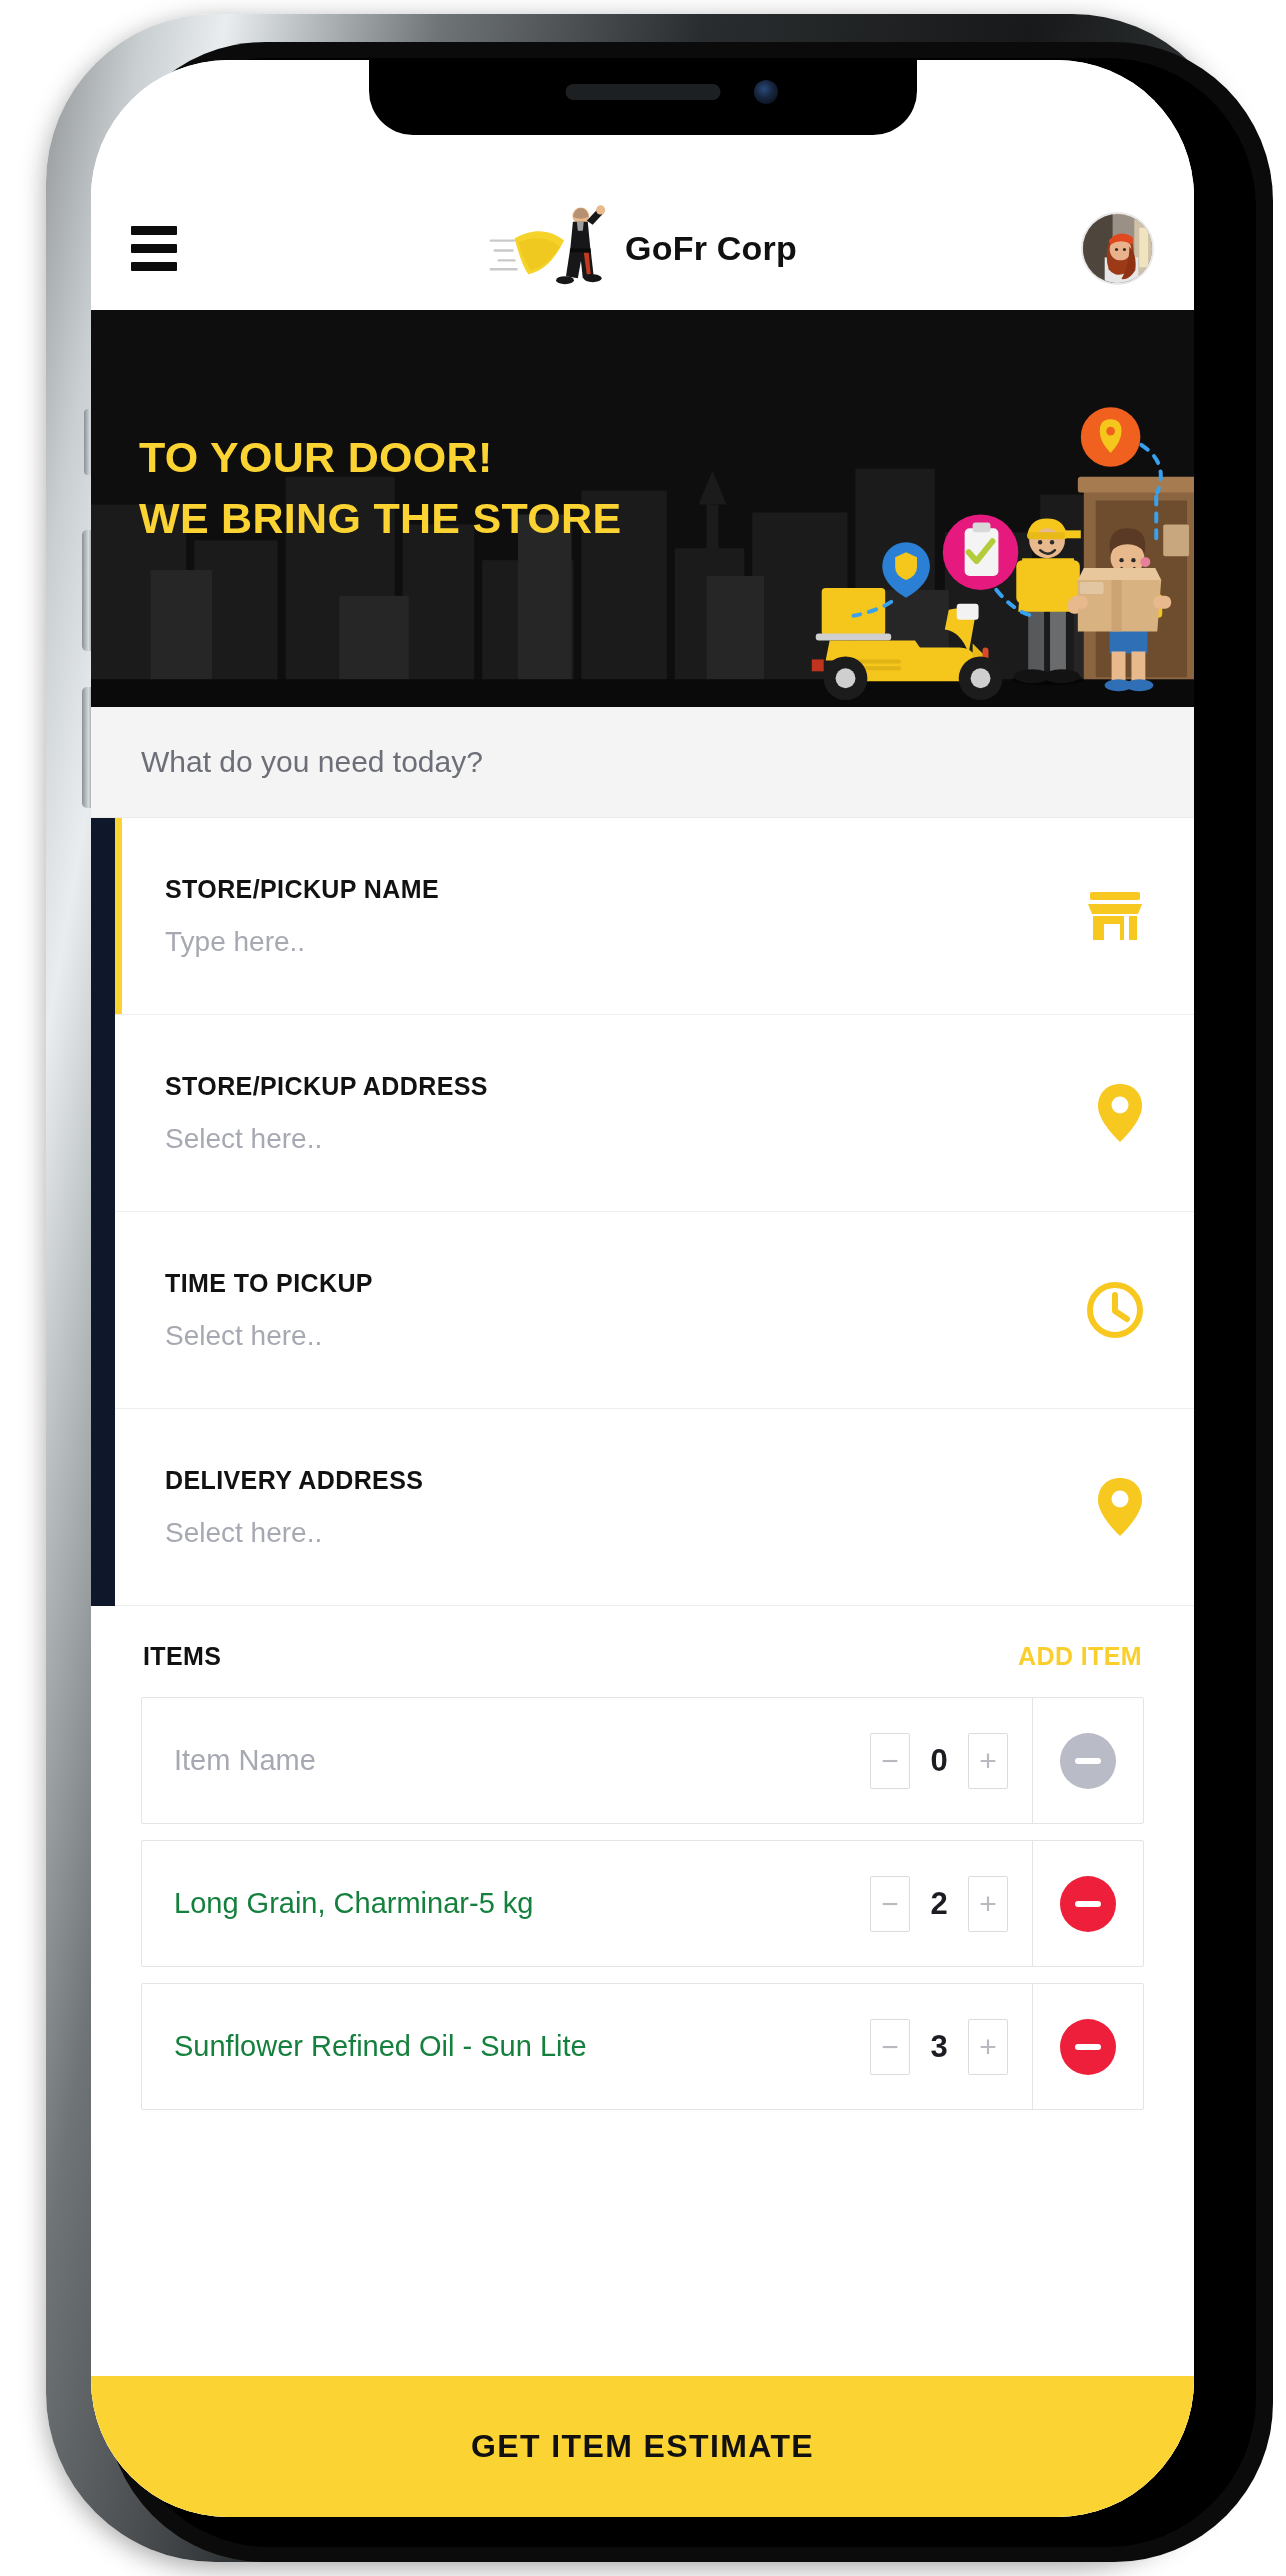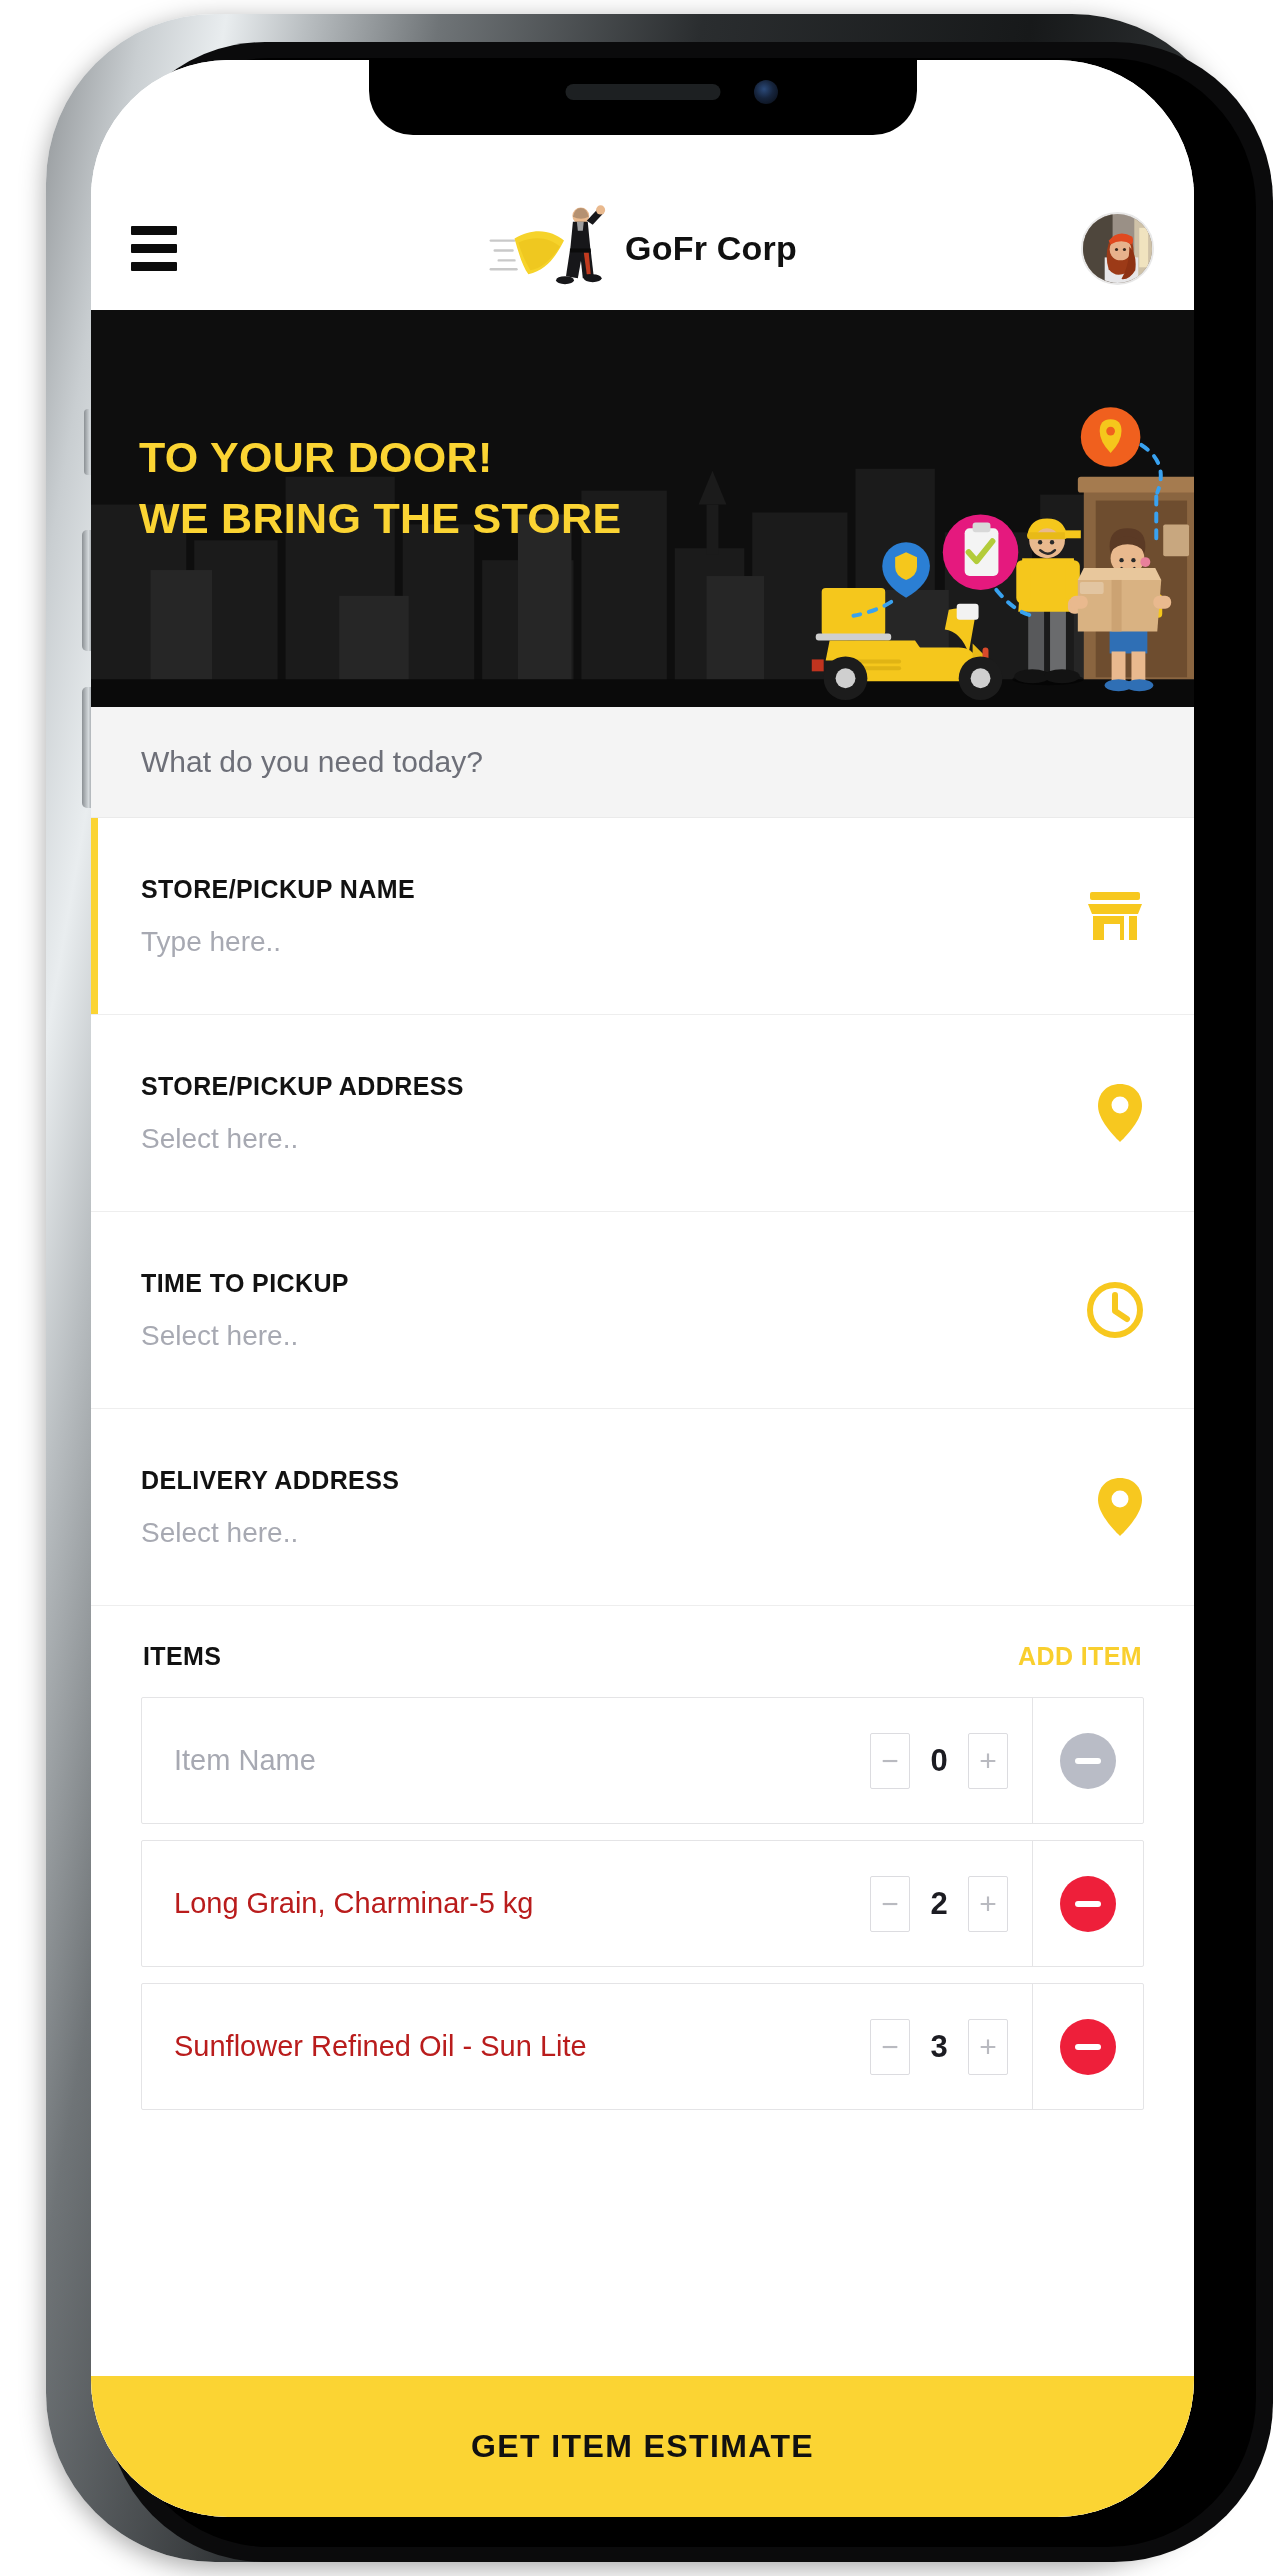--- a/index.html
+++ b/index.html
@@ -125,21 +125,21 @@
   .prompt {
     flex: 0 0 auto;
     height: 111px; background: #f4f4f4;
     display: flex; align-items: center;
     padding: 0 50px;
     border-bottom: 1px solid #eaeaea;
   }
   .prompt-text { font-size: 30px; color: #6d6f78; }
 
   
-  .fields { flex: 0 0 auto; background:#0f172a; }
+  .fields { flex: 0 0 auto; background:#0f172a;padding-left:24px; }
   .field {
     position: relative;
     height: 197px;
     display: flex; align-items: center;
     padding: 0 50px 0 50px;
     border-bottom: 1px solid #eeeeee;
     background: #fff;
   }
   .field.active::before {
     content:''; position:absolute; left:0; top:0; bottom:0;
@@ -170,21 +170,21 @@
     border: 1px solid #e4e4e6;
     border-radius: 2px;
     height: 127px;
     margin-bottom: 16px;
     background:#fff;
   }
   .item-main {
     flex:1; display:flex; align-items:center; justify-content:space-between;
     padding: 0 24px 0 32px;
   }
-  .item-name { font-size: 29px; color:#b91c1c; }
+  .item-name { font-size: 29px; color:#15803d; }
   .item-name.placeholder { color:#a7a9b2; }
   .stepper { display:flex; align-items:center; gap: 16px; }
   .step-btn {
     width: 40px; height: 56px;
     border: 1px solid #dcdce0; border-radius: 2px;
     display:flex; align-items:center; justify-content:center;
     color:#b9bac0; font-size: 30px; line-height:1;
     cursor:pointer; background:#fff;
     font-family:"Liberation Sans", sans-serif;
   }

